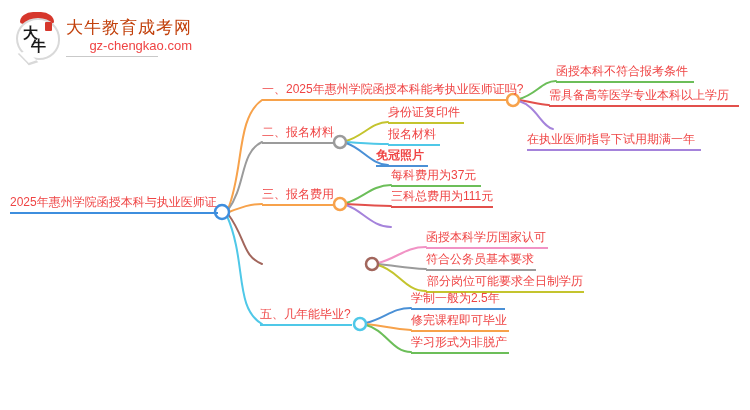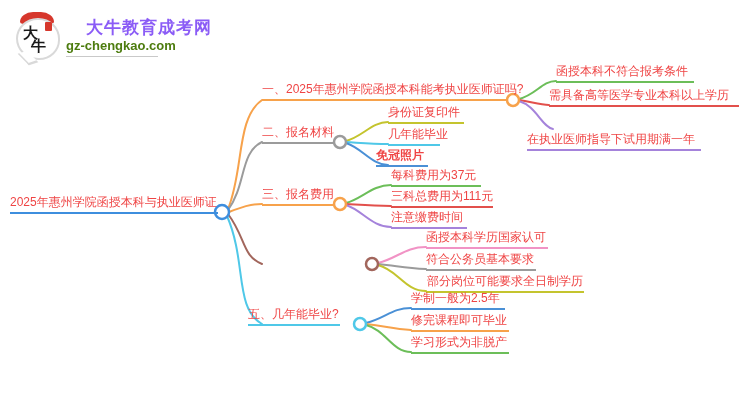--- a/index.html
+++ b/index.html
@@ -20,22 +20,22 @@
   }
   .logo-hat{
     position:absolute;left:6px;top:0px;width:34px;height:13px;background:#d6372c;
     border-radius:50% 50% 40% 40% / 100% 100% 30% 30%;
   }
   .logo-char{position:absolute;color:#1a1a1a;font-weight:bold;line-height:1;}
   .logo-char.c1{left:9px;top:13px;font-size:15px;}
   .logo-char.c2{left:17px;top:26px;font-size:15px;}
   .logo-seal{position:absolute;left:31px;top:10px;width:7px;height:9px;background:#d6372c;border-radius:1px;}
   .logo-text{margin-left:6px;padding-top:6px;}
-  .logo-title{font-size:17px;font-weight:bold;color:#8b5cf6;letter-spacing:1px;line-height:1.15;margin-left:20px;}
-  .logo-url{font-size:13px;font-weight:bold;color:#4d7c0f;line-height:1.3;}
+  .logo-title{font-size:17px;font-weight:normal;color:#c2410c;letter-spacing:1px;line-height:1.15;}
+  .logo-url{font-size:13px;font-weight:normal;color:#ef4444;line-height:1.3;text-align:right;}
   .logo-rule{width:92px;height:1px;background:#c9c9c9;margin-top:2px;}
   
   .label{
     position:absolute;font-size:12px;color:#ef4444;white-space:nowrap;
     line-height:15px;padding-bottom:2px;border-bottom:2px solid #999;overflow:visible;
   }
   .u-rootblue{border-bottom-color:#3e8ede;}
   .u-orange{border-bottom-color:#f7a24b;}
   .u-gray{border-bottom-color:#9b9b9b;}
   .u-brown{border-bottom-color:#a2665c;}
@@ -109,30 +109,29 @@
 
   <div class="label u-rootblue" style="left:10px;top:195px;width:208px;">2025年惠州学院函授本科与执业医师证</div>
 
   <div class="label u-orange" style="left:262px;top:82px;width:244px;">一、2025年惠州学院函授本科能考执业医师证吗?</div>
   <div class="label u-green" style="left:556px;top:64px;width:138px;">函授本科不符合报考条件</div>
   <div class="label u-red" style="left:549px;top:88px;width:190px;">需具备高等医学专业本科以上学历</div>
   <div class="label u-purple" style="left:527px;top:112px;width:174px;margin-top:20px;">在执业医师指导下试用期满一年</div>
 
   <div class="label u-gray" style="left:262px;top:125px;width:72px;">二、报名材料</div>
   <div class="label u-olive" style="left:388px;top:105px;width:76px;">身份证复印件</div>
-  <div class="label u-cyan" style="left:388px;top:127px;width:52px;">几年能毕业</div>
+  <div class="label u-cyan" style="left:388px;top:127px;width:52px;">报名材料</div>
   <div class="label u-blue" style="left:376px;top:148px;width:52px;font-weight:bold;">免冠照片</div>
 
   <div class="label u-orange" style="left:262px;top:187px;width:72px;">三、报名费用</div>
   <div class="label u-green" style="left:391px;top:168px;width:90px;">每科费用为37元</div>
   <div class="label u-red" style="left:391px;top:189px;width:102px;">三科总费用为111元</div>
-  <div class="label u-purple" style="left:391px;top:210px;width:76px;">注意缴费时间</div>
 
   <div class="label u-pink" style="left:426px;top:230px;width:122px;">函授本科学历国家认可</div>
   <div class="label u-gray" style="left:426px;top:252px;width:110px;">符合公务员基本要求</div>
   <div class="label u-olive" style="left:426px;top:274px;width:158px;text-align:center;">部分岗位可能要求全日制学历</div>
 
-  <div class="label u-cyan" style="left:248px;top:307px;width:92px;">五、几年能毕业?</div>
+  <div class="label u-cyan" style="left:260px;top:307px;width:92px;">五、几年能毕业?</div>
   <div class="label u-blue" style="left:411px;top:291px;width:94px;">学制一般为2.5年</div>
   <div class="label u-orange" style="left:411px;top:313px;width:98px;">修完课程即可毕业</div>
   <div class="label u-green" style="left:411px;top:335px;width:98px;">学习形式为非脱产</div>
 
 </div>
 
 </body></html>

